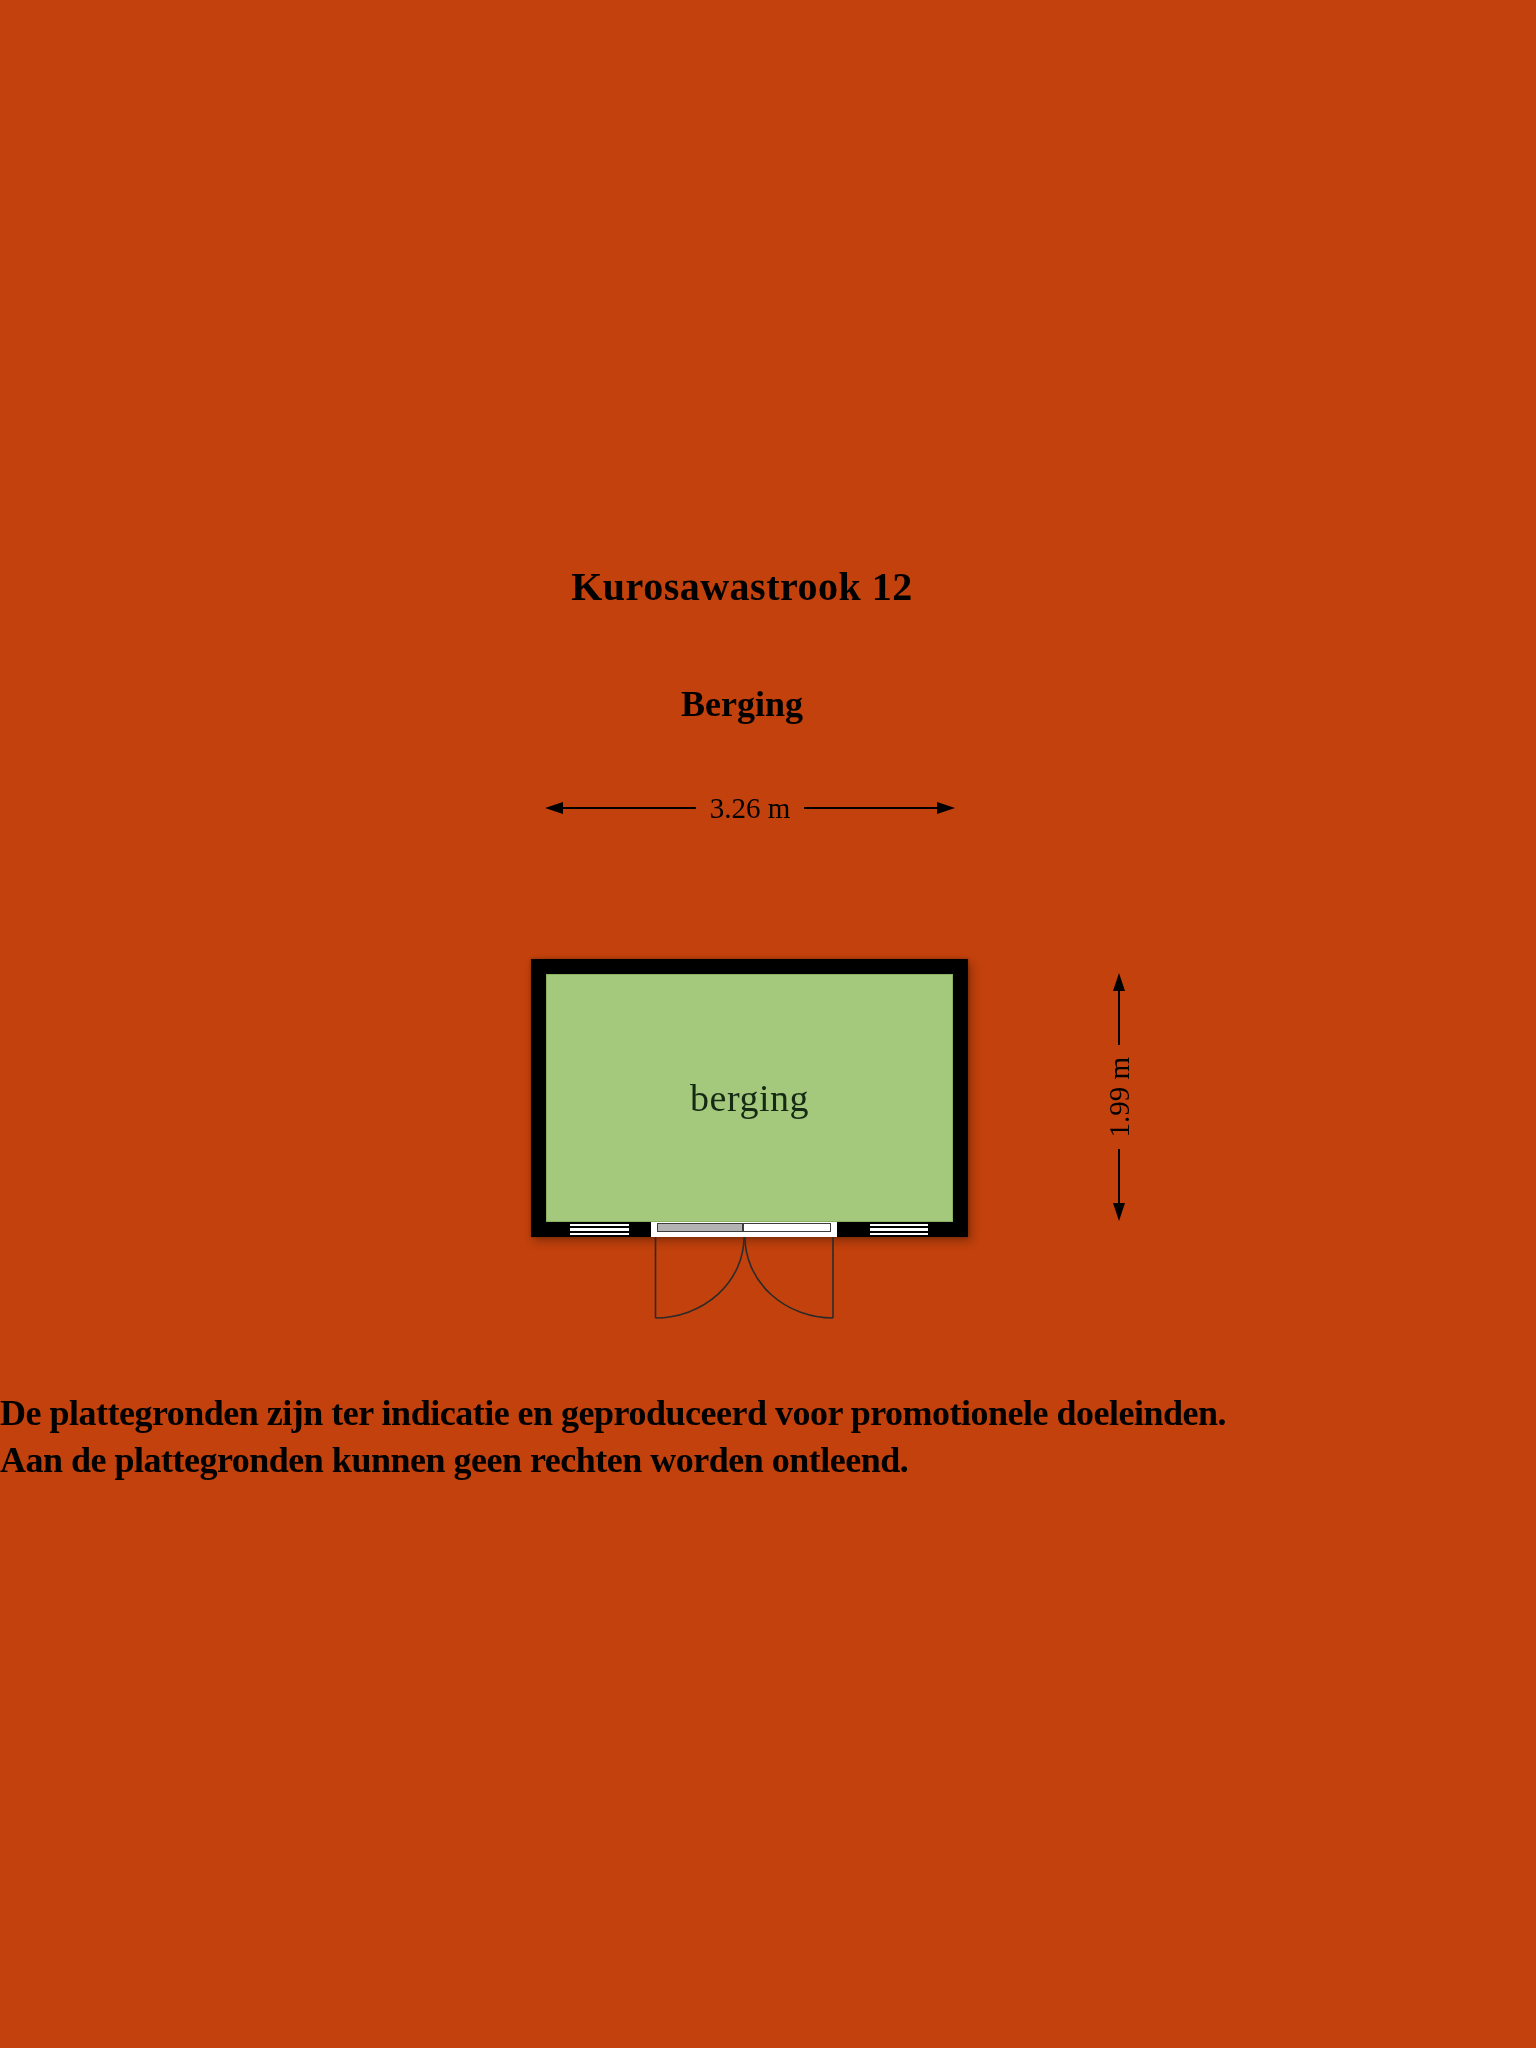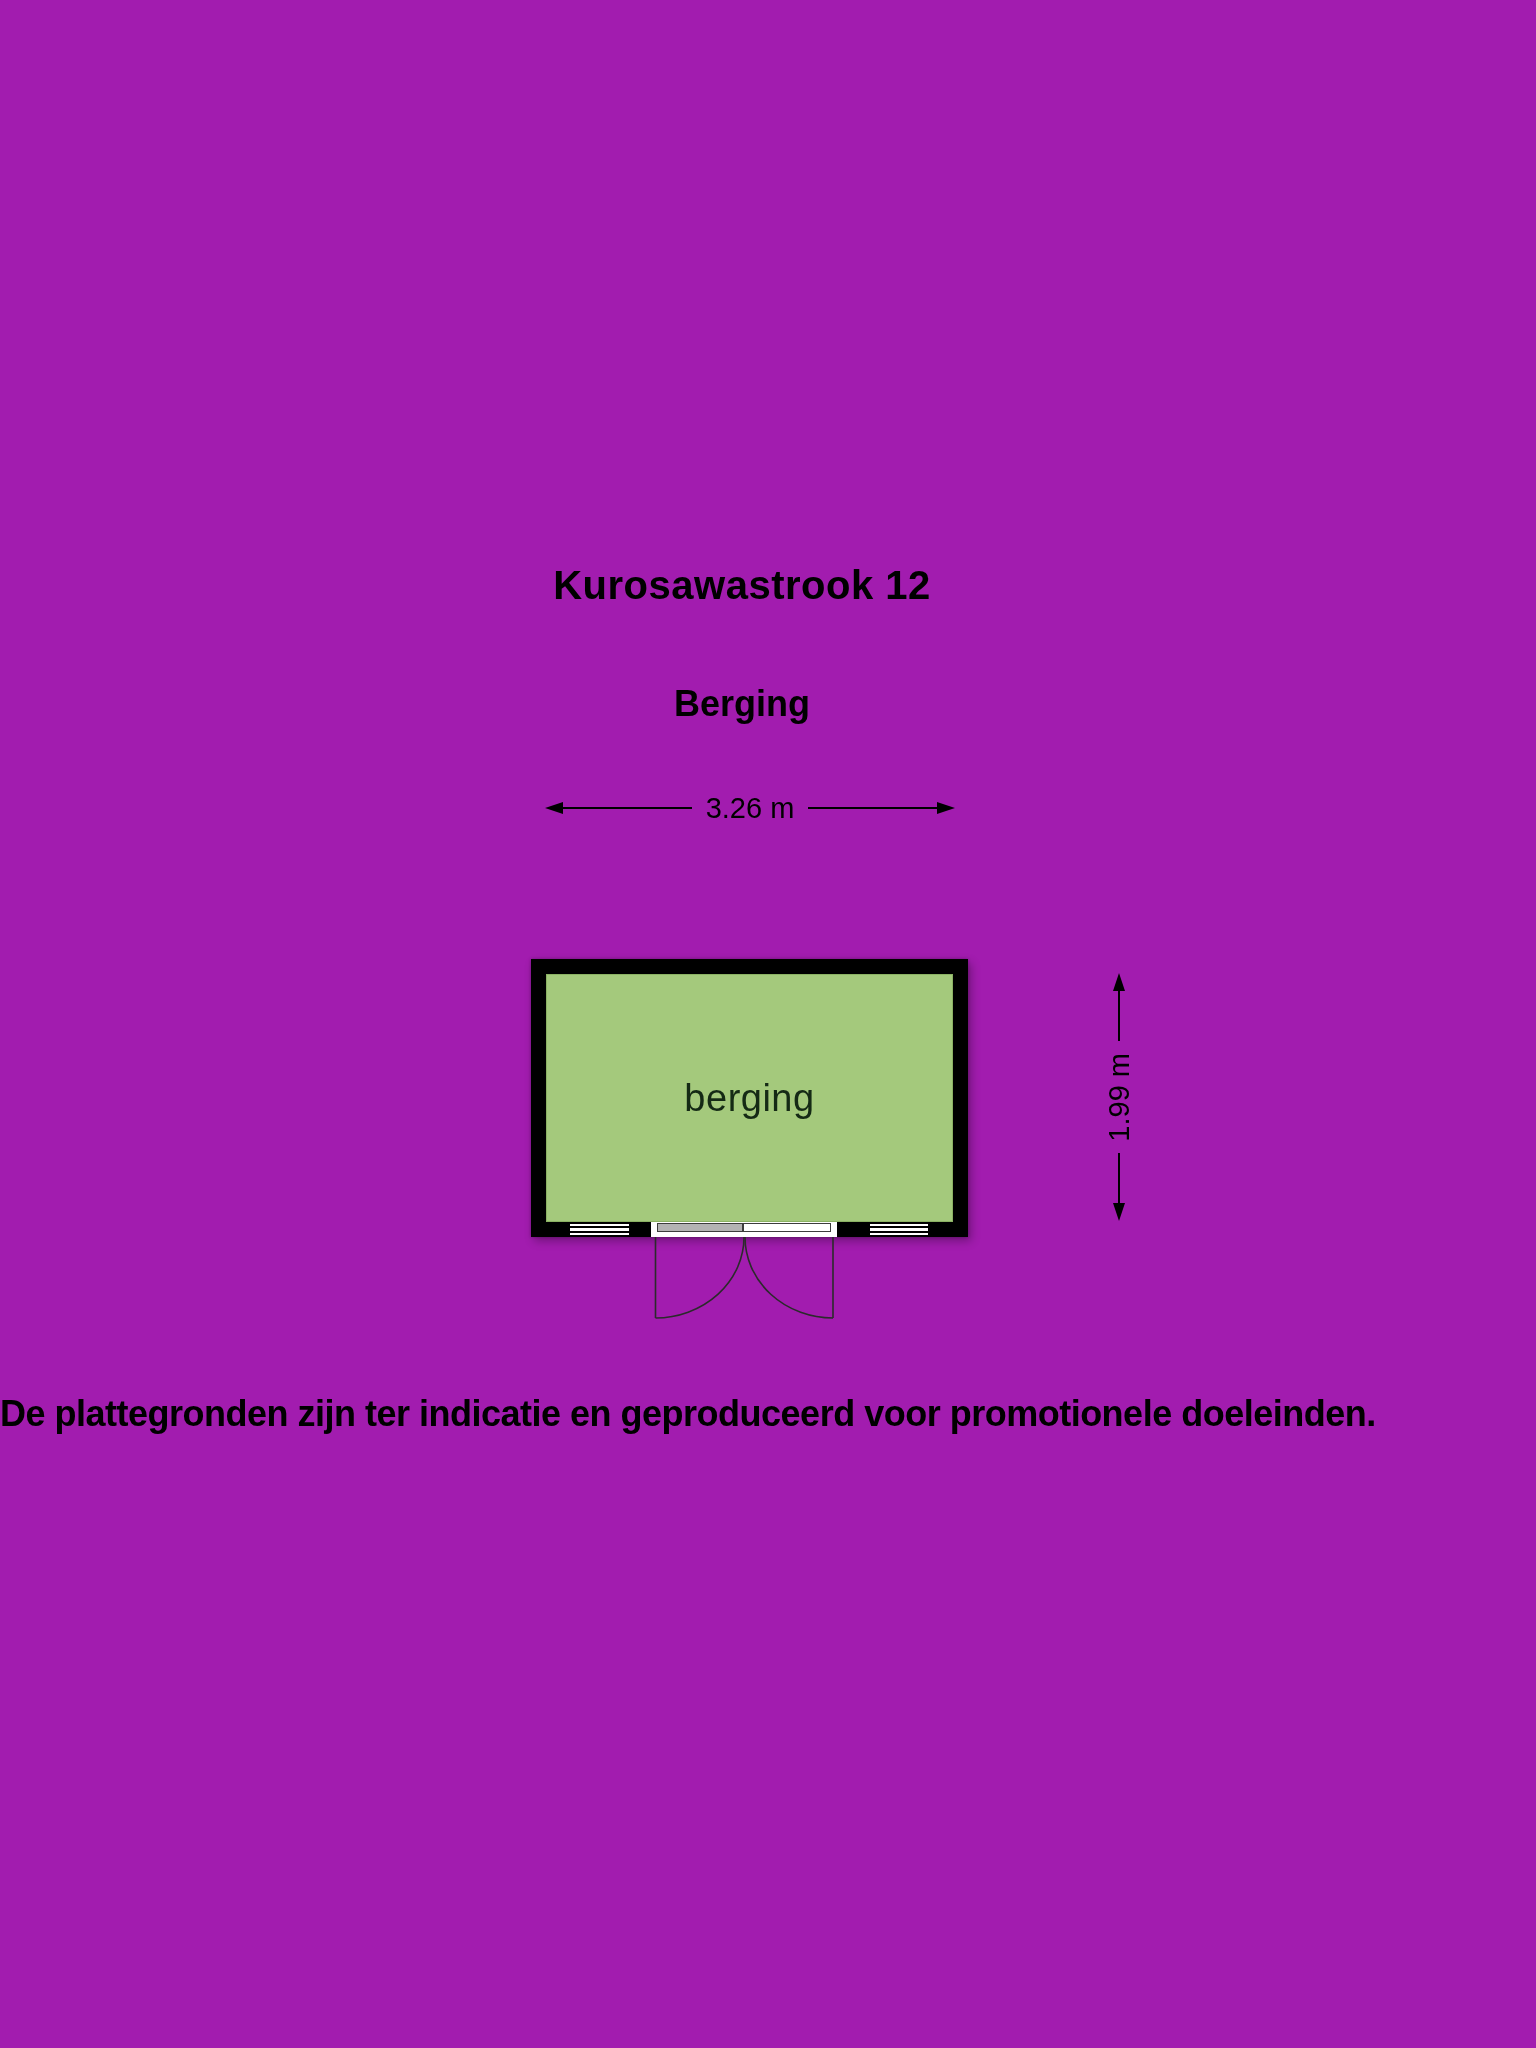--- a/index.html
+++ b/index.html
@@ -1,21 +1,21 @@
 <!DOCTYPE html>
 <html><head>
 <meta charset="utf-8">
 <style>
   html, body { margin: 0; padding: 0; background: #ffffff; }
   .page {
     position: relative;
     width: 1536px;
     height: 2048px;
-    background: #a21caf;
-    font-family: Liberation Sans, sans-serif;
+    background: #c2410c;
+    font-family: Liberation Serif, serif;
     color: #000;
     overflow: hidden;
   }
 
   
   .title {
     position: absolute;
     left: 0; top: 563px;
     width: 1484px;
     text-align: center;
@@ -189,15 +189,16 @@
   <div class="vdim">
     <span class="tri tri-up"></span>
     <span class="vline"></span>
     <span class="vdim-label">1.99 m</span>
     <span class="vline"></span>
     <span class="tri tri-down"></span>
   </div>
 
   <div class="footer">
     <div class="footer-line">De plattegronden zijn ter indicatie en geproduceerd voor promotionele doeleinden.</div>
+    <div class="footer-line">Aan de plattegronden kunnen geen rechten worden ontleend.</div>
   </div>
 
 </div>
 
 </body></html>

